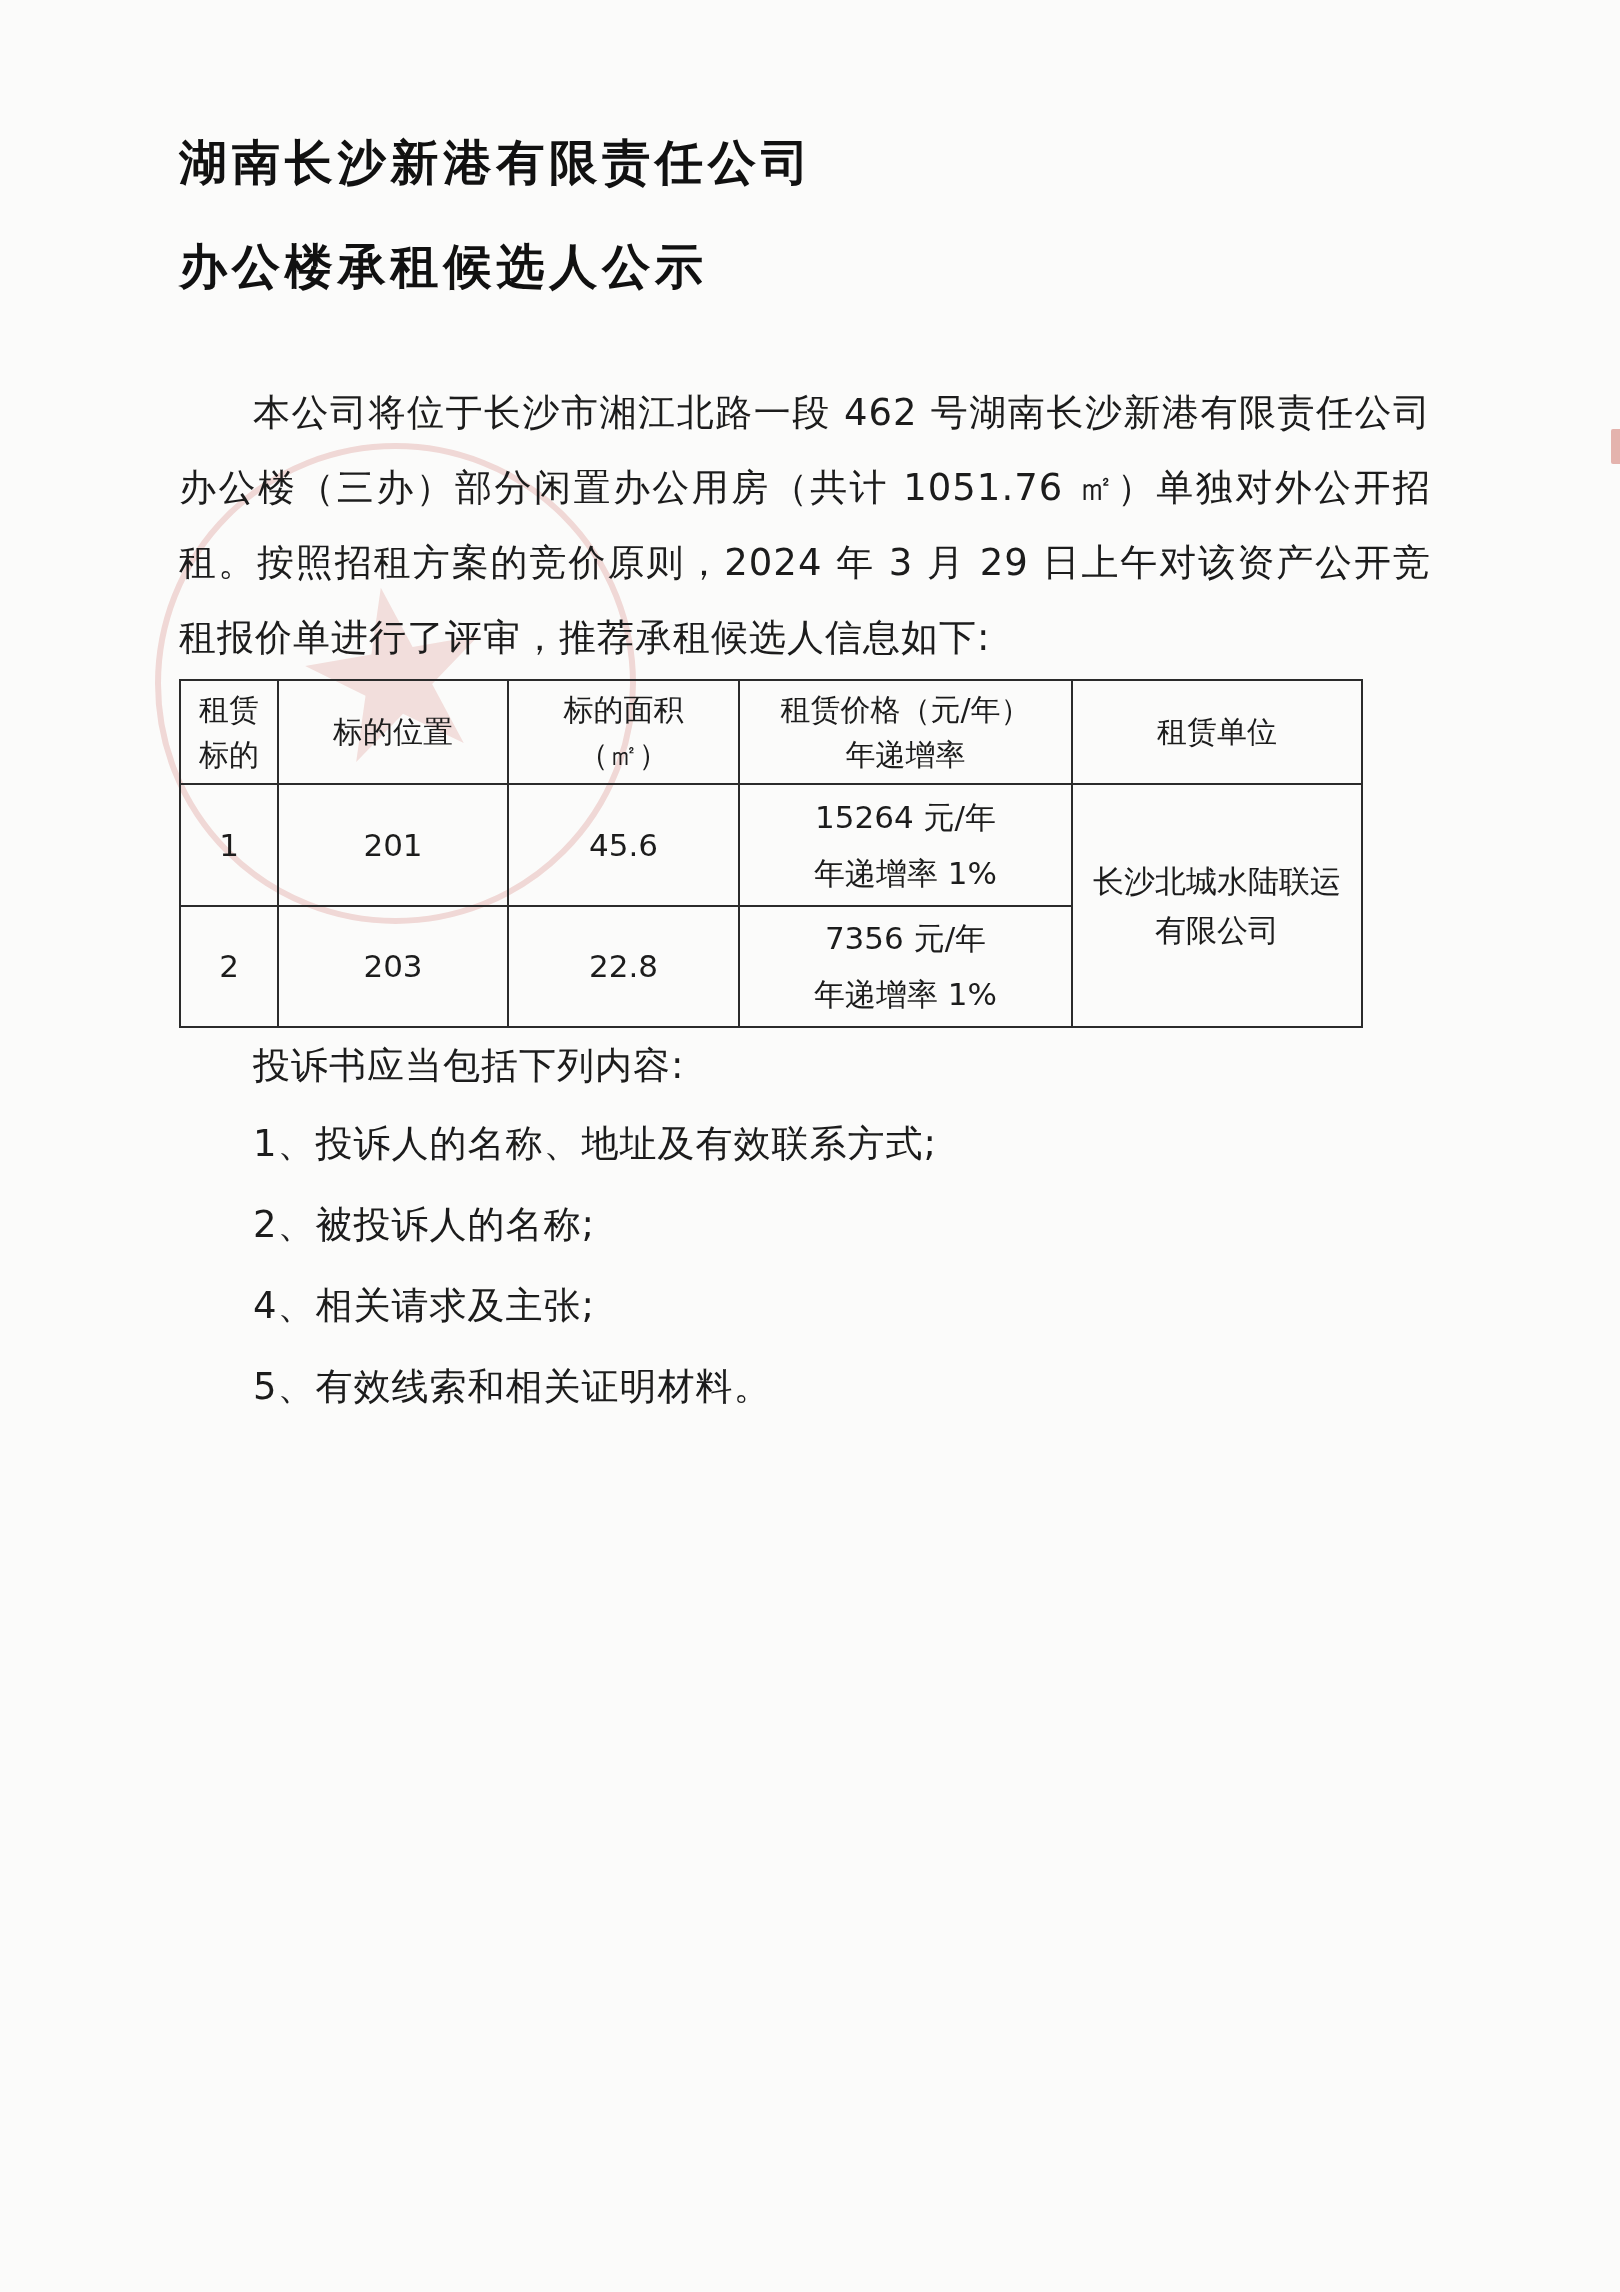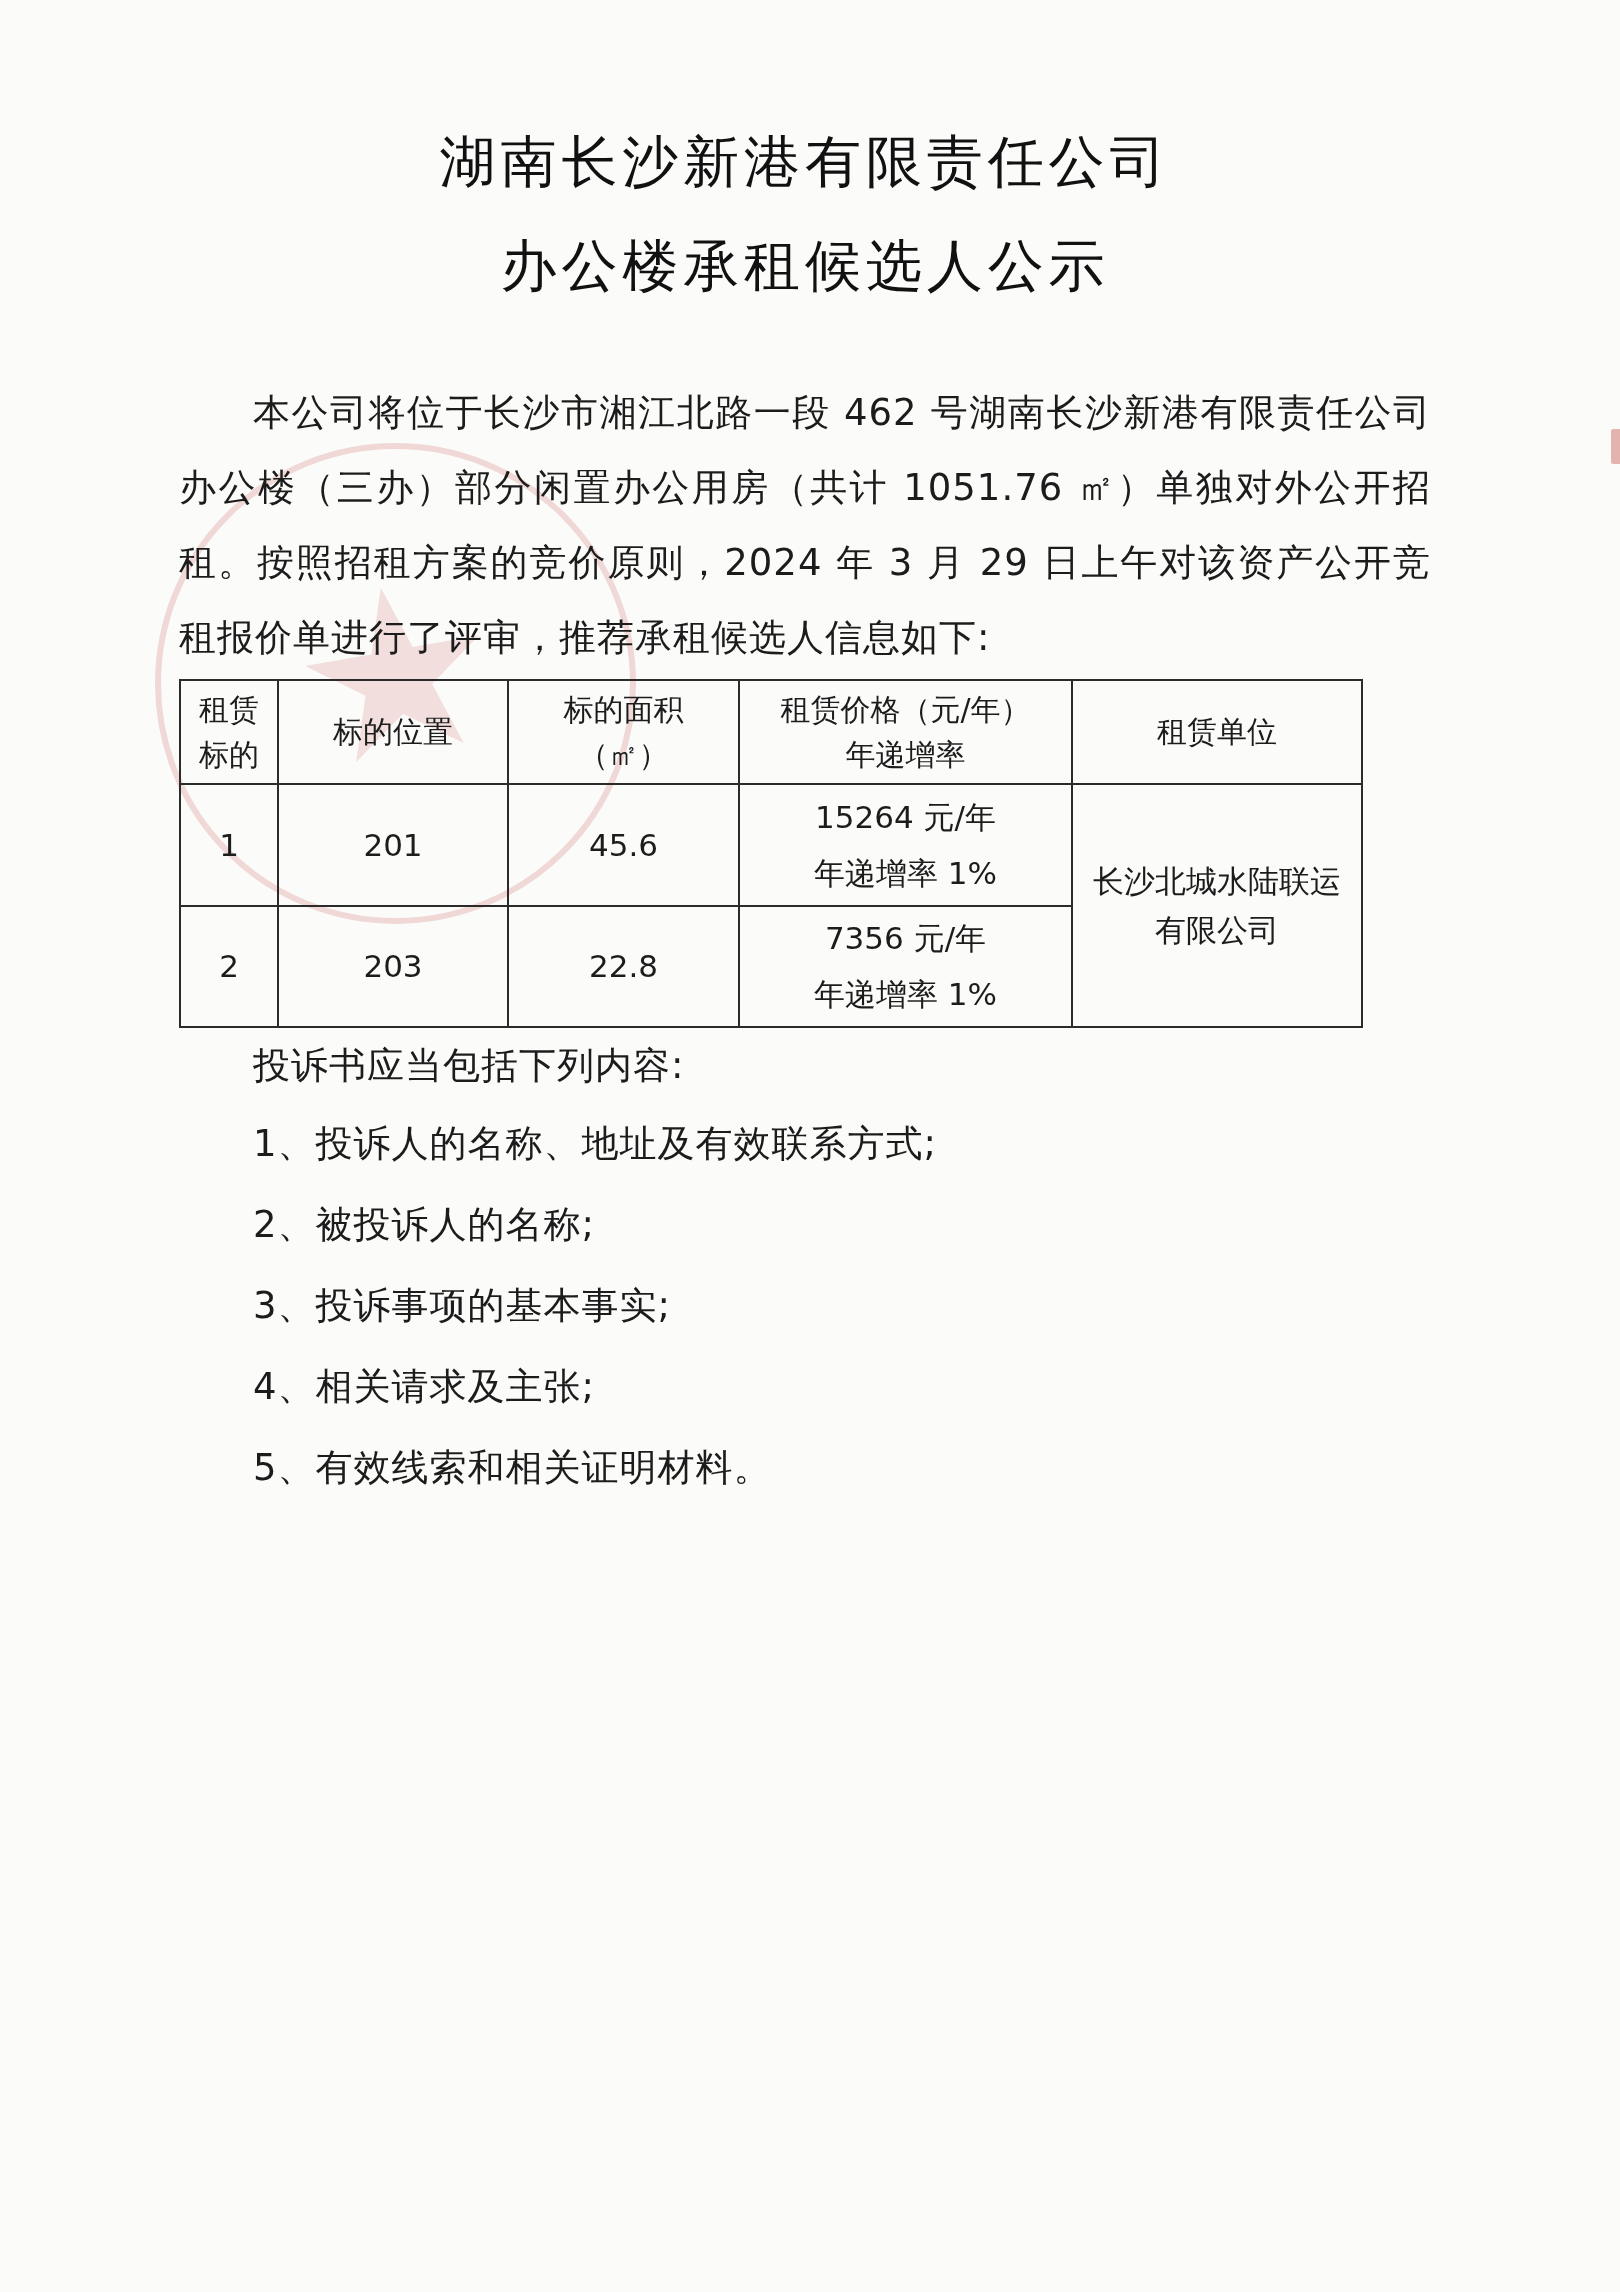--- a/index.html
+++ b/index.html
@@ -11,23 +11,23 @@
     overflow:hidden;
     font-family:"DejaVu Sans", sans-serif;
     color:#1c1c1c;
   }
   .content{
     position:absolute;
     left:179px;top:110px;
     width:1252px;
   }
   .title{
-    text-align:center;
-    font-size:56px;
-    font-weight:normal;
+    text-align:left;
+    font-size:48px;
+    font-weight:bold;
     line-height:104px;
     letter-spacing:4.9px;
     color:#111;
   }
   .para{
     margin:0;
     font-size:37px;
     line-height:75px;
     text-align:justify;
     text-indent:2em;
@@ -166,20 +166,19 @@
         </tr>
       </tbody>
     </table>
 
 
     <p class="para complaint-intro">投诉书应当包括下列内容:</p>
 
     <div class="complaint-list">
       <p>1、投诉人的名称、地址及有效联系方式;</p>
       <p>2、被投诉人的名称;</p>
-      <p>3、投诉事项的基本事实;</p>
       <p>4、相关请求及主张;</p>
       <p>5、有效线索和相关证明材料。</p>
     </div>
 
   </div>
 </div>
 
 
 </body></html>

